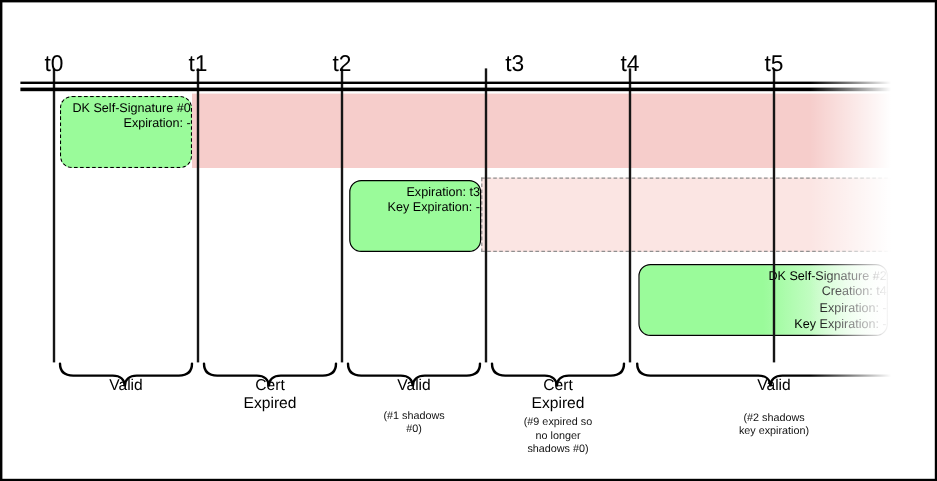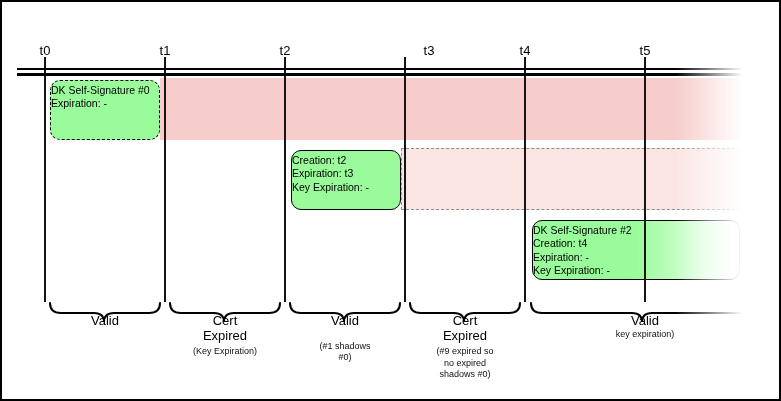--- a/index.html
+++ b/index.html
@@ -7,33 +7,33 @@
     position:relative;width:781px;height:401px;background:#fff;overflow:hidden;
     font-family:"Liberation Sans",sans-serif;color:#000;
   }
   .frame{position:absolute;left:0;top:0;right:0;bottom:0;border:2px solid #000;z-index:20;pointer-events:none;}
   .band{position:absolute;z-index:1;}
   .band0{left:160px;top:78px;width:585px;height:62px;background:var(--band-strong);}
   .band1{left:401px;top:148px;width:344px;height:62px;background:var(--band-light);border:1px dashed #8f8f8f;box-sizing:border-box;}
   .sigbox{
     position:absolute;z-index:2;width:110px;height:60px;box-sizing:border-box;
     border:1.5px solid #000;border-radius:10px;background:var(--sig-green);
-    font-size:10.5px;line-height:13.3px;text-align:left;padding-top:3px;
+    font-size:10.5px;line-height:13.3px;text-align:right;padding-top:3px;
   }
   .sigbox.dashed{border-style:dashed;}
   .box0{left:50px;top:80px;}
   .box1{left:291px;top:150px;}
   .box2{left:532px;top:220px;width:208px;background:linear-gradient(to right,var(--sig-green) 0%,var(--sig-green) 50%,#ffffff 100%);}
   .vline{position:absolute;top:57px;width:2px;height:245px;background:#151515;z-index:3;}
   .hline{position:absolute;left:17px;width:733px;background:#000;z-index:4;}
   .hline.thin{top:68px;height:1.5px;}
   .hline.thick{top:73px;height:3px;}
   .tick-label{
     position:absolute;top:43px;transform:translateX(-50%);
-    font-size:13px;z-index:5;white-space:nowrap;
+    font-size:19px;z-index:5;white-space:nowrap;
   }
   .braces{position:absolute;left:0;top:0;z-index:5;pointer-events:none;}
   .period{
     position:absolute;top:314px;width:130px;text-align:center;z-index:5;
   }
   .period .lbl{font-size:13px;line-height:14.5px;}
   .period .sub{font-size:9px;line-height:11.5px;color:#111;}
   .fade-overlay{
     position:absolute;left:675px;top:2px;width:104px;height:397px;z-index:9;pointer-events:none;
     background:linear-gradient(to right,rgba(255,255,255,0) 0%,#ffffff 65%,#ffffff 100%);
@@ -45,21 +45,20 @@
 <div id="canvas" style="--band-strong: #f6cdcb; --band-light: #fbe5e3; --sig-green: #9afb9a;">
 
   <div class="band band0"></div>
   <div class="band band1"></div>
 
   <div class="sigbox dashed box0">
     <div>DK Self-Signature #0</div>
     <div>Expiration: -</div>
   </div>
   <div class="sigbox box1">
-    <div>Creation: t2</div>
     <div>Expiration: t3</div>
     <div>Key Expiration: -</div>
   </div>
   <div class="sigbox box2">
     <div>DK Self-Signature #2</div>
     <div>Creation: t4</div>
     <div>Expiration: -</div>
     <div>Key Expiration: -</div>
   </div>
 
@@ -89,35 +88,35 @@
       <path d="M531,303 C531,310 535,313 542,313 L632,313 C638,313 642,316 642,322 C642,316 646,313 652,313 L749,313 C756,313 760,310 760,303"></path>
     </g>
   </svg>
 
   <div class="period" style="left:40px">
     <div class="lbl">Valid</div>
   </div>
   <div class="period" style="left:160px">
     <div class="lbl">Cert</div>
     <div class="lbl">Expired</div>
-    <div class="sub" style="margin-top:3px">(Key Expiration)</div>
   </div>
   <div class="period" style="left:280px">
     <div class="lbl">Valid</div>
     <div class="sub" style="margin-top:12px">(#1 shadows</div>
     <div class="sub">#0)</div>
   </div>
   <div class="period" style="left:400px">
     <div class="lbl">Cert</div>
     <div class="lbl">Expired</div>
     <div class="sub" style="margin-top:3px">(#9 expired so</div>
-    <div class="sub">no expired</div>
+    <div class="sub">no longer</div>
     <div class="sub">shadows #0)</div>
   </div>
   <div class="period" style="left:580px">
     <div class="lbl">Valid</div>
+    <div class="sub" style="margin-top:14px">(#2 shadows</div>
     <div class="sub">key expiration)</div>
   </div>
 
   <div class="fade-overlay"></div>
 
   <div class="frame"></div>
 </div>
 
 </body></html>

